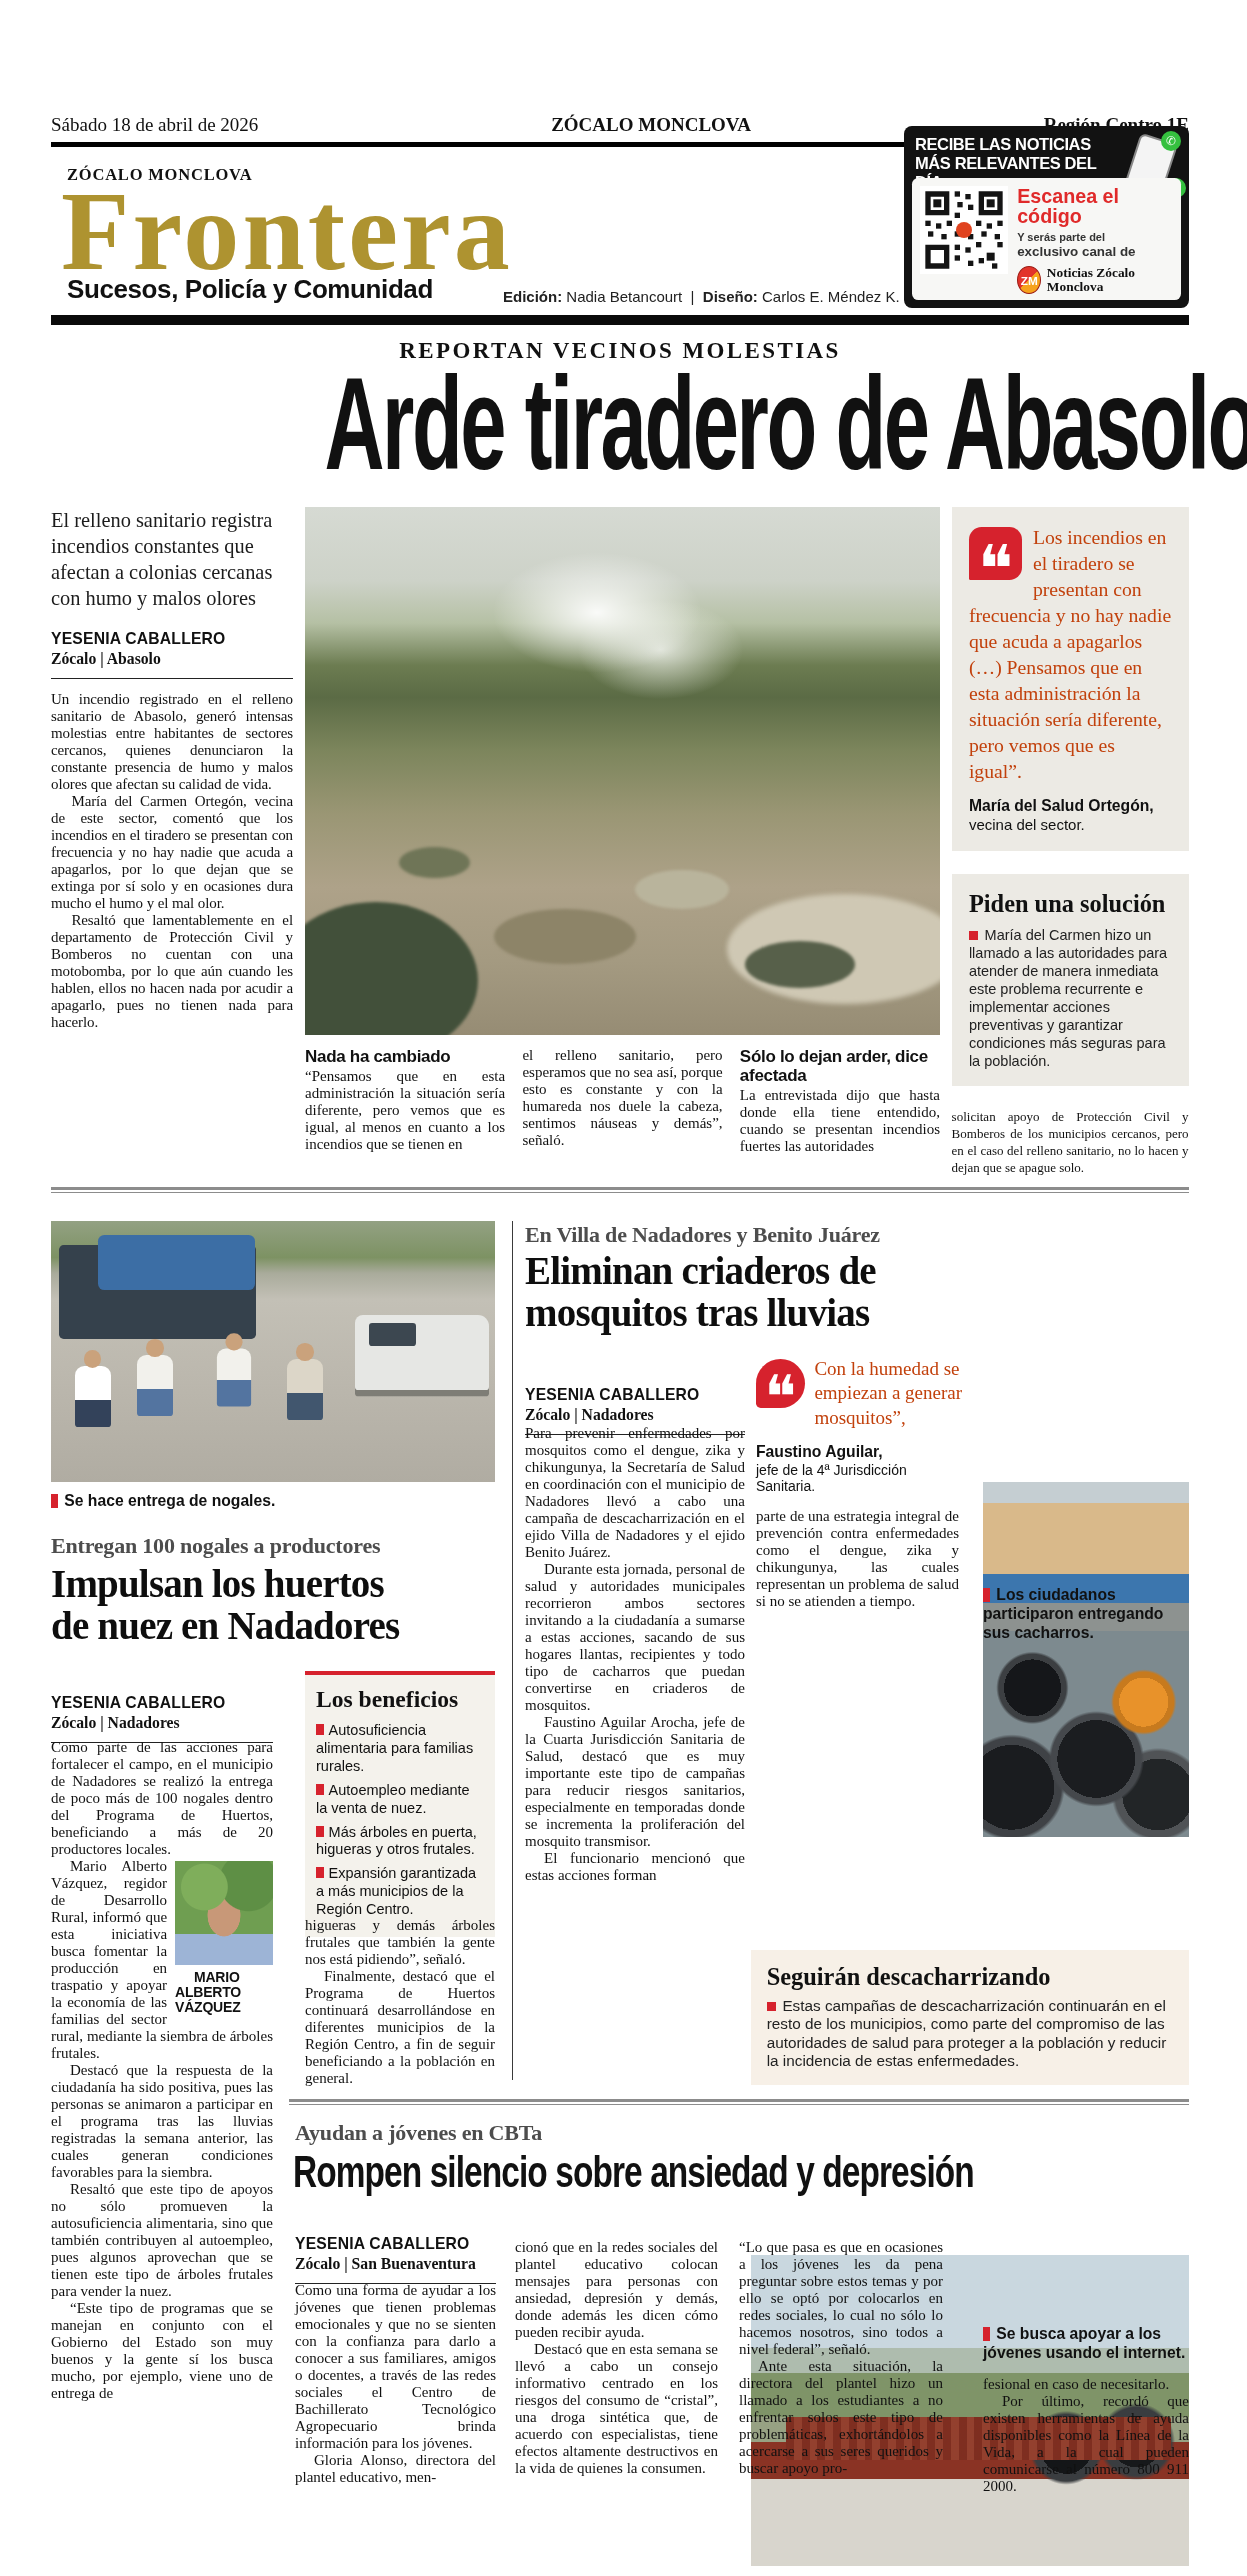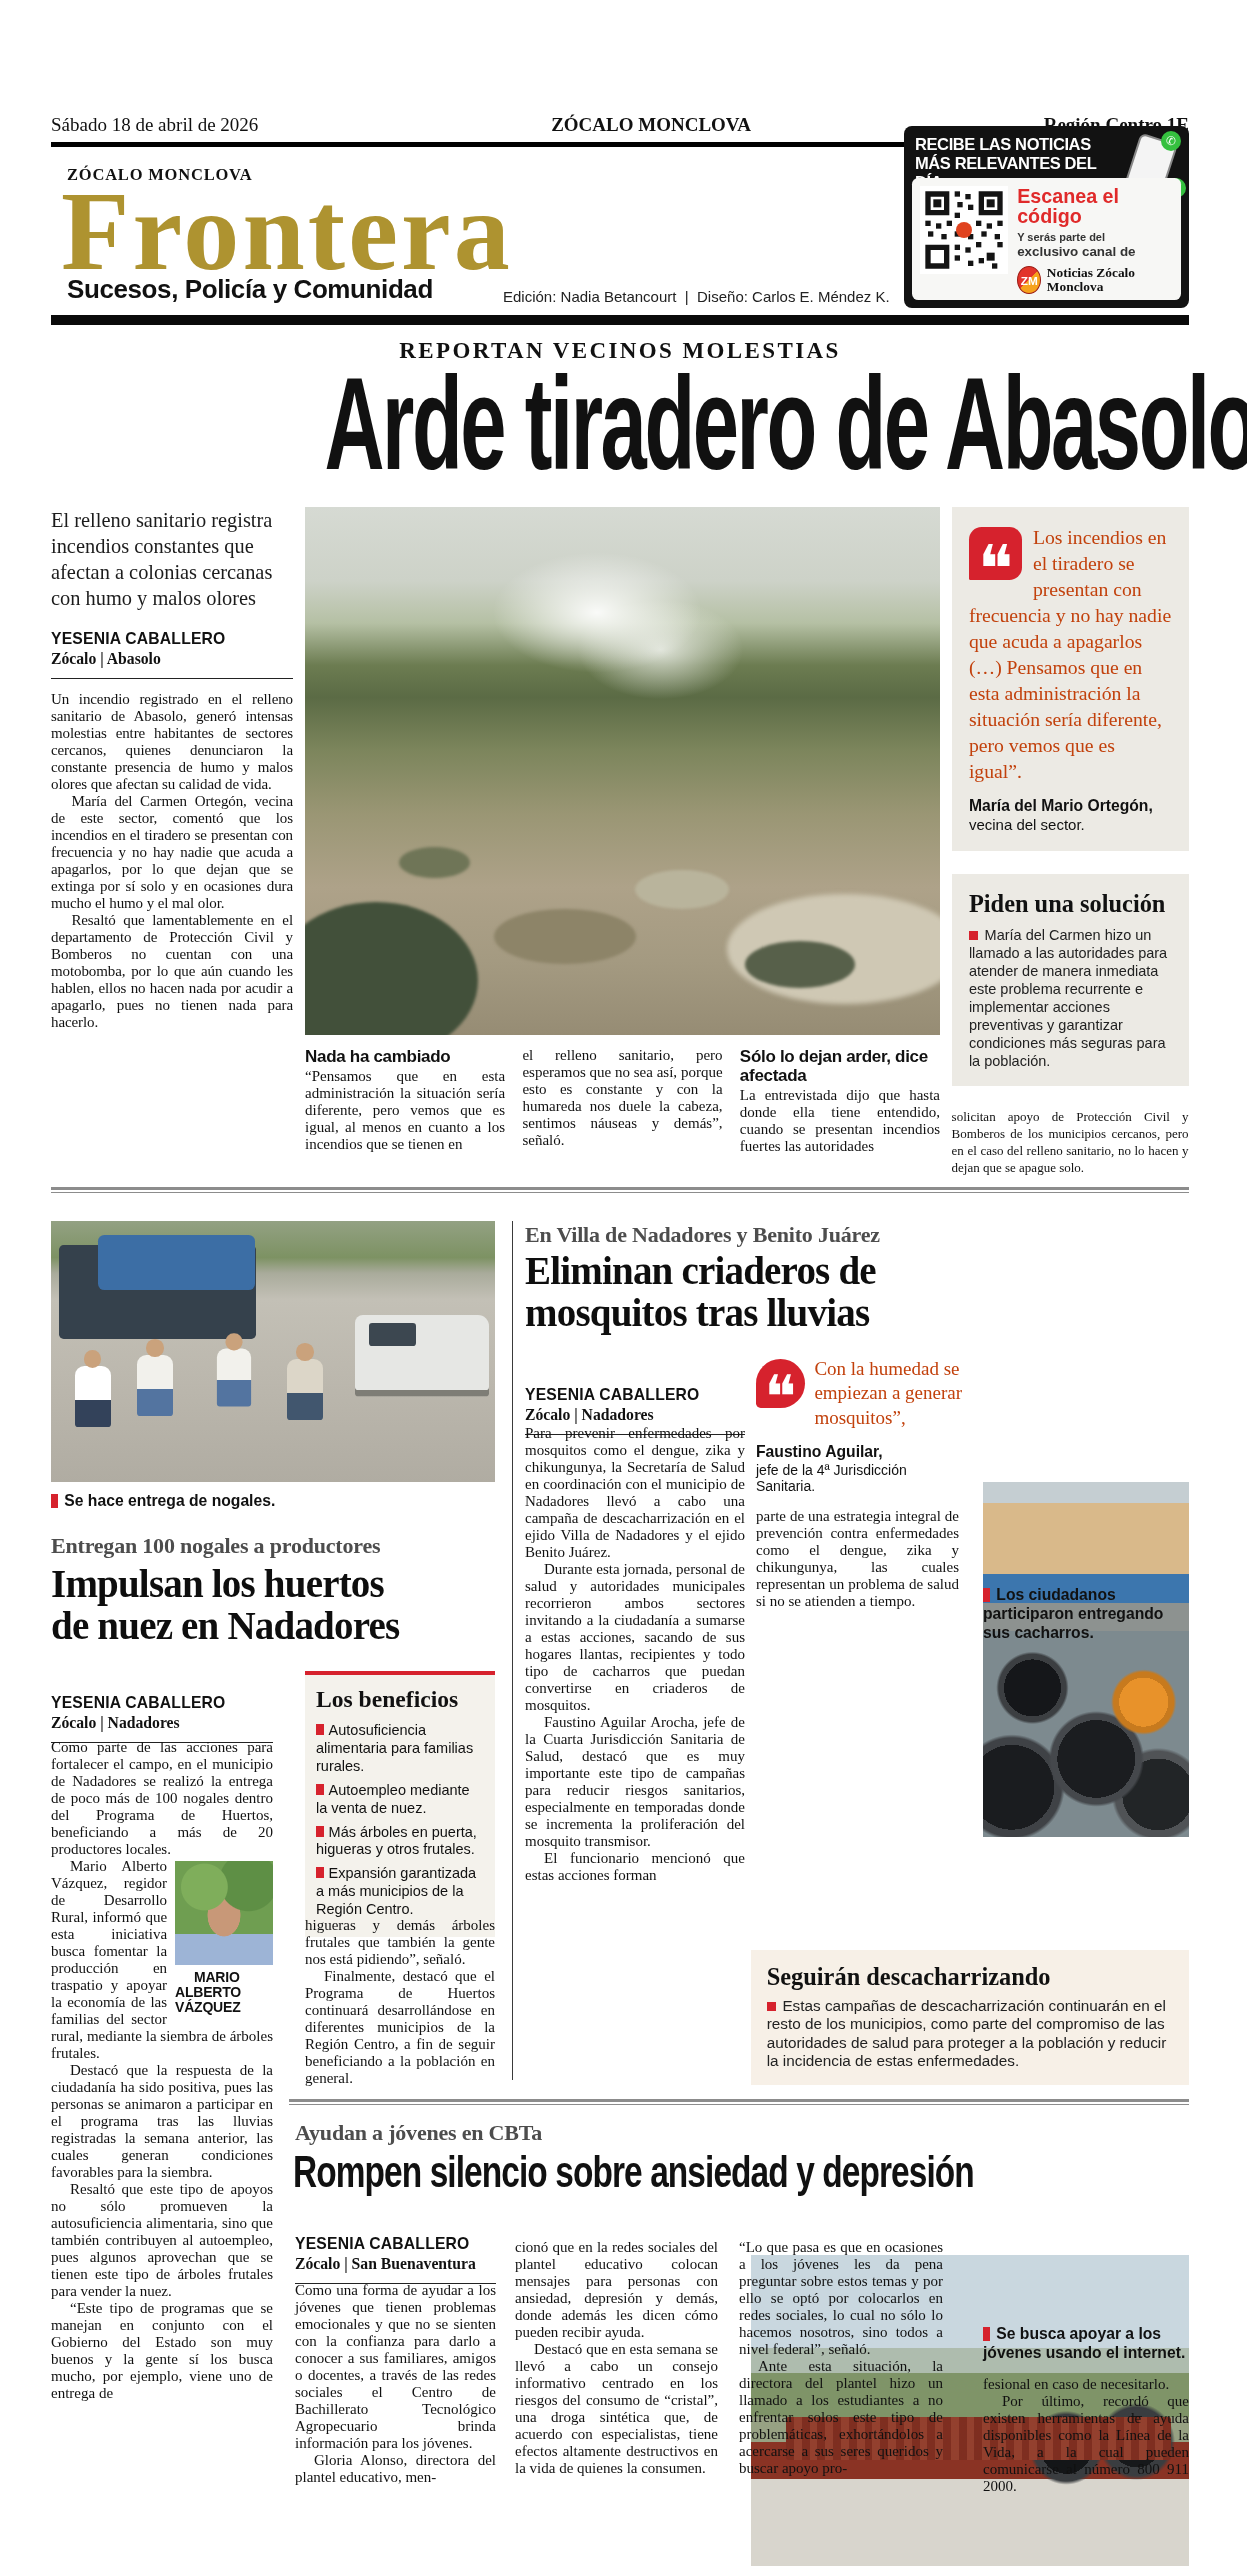--- a/index.html
+++ b/index.html
@@ -11,21 +11,21 @@
   .topbar{left:51px;top:101px;width:1138px;height:46px;display:flex;align-items:flex-end;
           justify-content:space-between;border-bottom:5.5px solid #000;padding-bottom:6.3px;box-sizing:border-box;}
   .topbar .date{font-size:19px;}
   .topbar .center,.topbar .right{font-size:19px;font-weight:bold;}
 
   
   .mast-over{left:67px;top:165px;font-size:16.5px;font-weight:bold;letter-spacing:0.8px;}
   .mast-title{left:61px;top:175px;font-size:112px;line-height:1;font-weight:bold;color:#ae9330;letter-spacing:3.1px;}
   .mast-tag{left:67px;top:274px;font-family:"Liberation Sans",sans-serif;font-size:26px;font-weight:bold;letter-spacing:-0.4px;}
   .credits{left:503px;top:288px;font-family:"Liberation Sans",sans-serif;font-size:15px;color:#222;}
-  .credits b{font-weight:normal;}
+  .credits b{font-weight:bold;}
 
   
   .promo{left:904px;top:126px;width:285px;height:182px;background:#121212;border-radius:7.9px;
          padding:9.4px 9.4px 7.9px 11px;box-sizing:border-box;font-family:"Liberation Sans",sans-serif;}
   .promo .l1{color:#fff;font-size:16.5px;font-weight:bold;line-height:1.15;letter-spacing:-0.4px;width:189px;}
   .promo .phone{position:absolute;right:20.4px;top:11px;width:35px;height:61px;background:#f4f4f4;
                 border:2.4px solid #888;border-radius:6.3px;transform:rotate(18deg);}
   .promo .wa{position:absolute;width:20.4px;height:20.4px;border-radius:50%;background:#35c03f;color:#fff;
              font-size:11.8px;text-align:center;line-height:20.4px;}
   .promo .wa1{right:7.9px;top:4.7px;}
@@ -286,21 +286,21 @@
       <div class="blob b2"></div>
       <div class="blob b3"></div>
       <div class="blob b4"></div>
       <div class="blob b5"></div>
       <div class="blob b6"></div>
     </div>
     <div>
       <div class="graybox quotebox">
         <div class="qicon">❝</div>
         <p class="qtext">Los incendios en el tiradero se presentan con frecuencia y no hay nadie que acuda a apagarlos (…) Pensamos que en esta administración la situación sería diferente, pero vemos que es igual”.</p>
-        <div class="qname">María del Mario Ortegón,</div>
+        <div class="qname">María del Salud Ortegón,</div>
         <div class="qrole">vecina del sector.</div>
       </div>
       <div class="graybox piden">
         <h3>Piden una solución</h3>
         <div class="boxsans"><span class="sqbullet"></span><span>María del Carmen hizo un llamado a las autoridades para atender de manera inmediata este problema recurrente e implementar acciones preventivas y garantizar condiciones más seguras para la población.</span></div>
       </div>
       <div class="colD">solicitan apoyo de Protección Civil y Bomberos de los municipios cercanos, pero en el caso del relleno sanitario, no lo hacen y dejan que se apague solo.</div>
     </div>
   </div>
 

